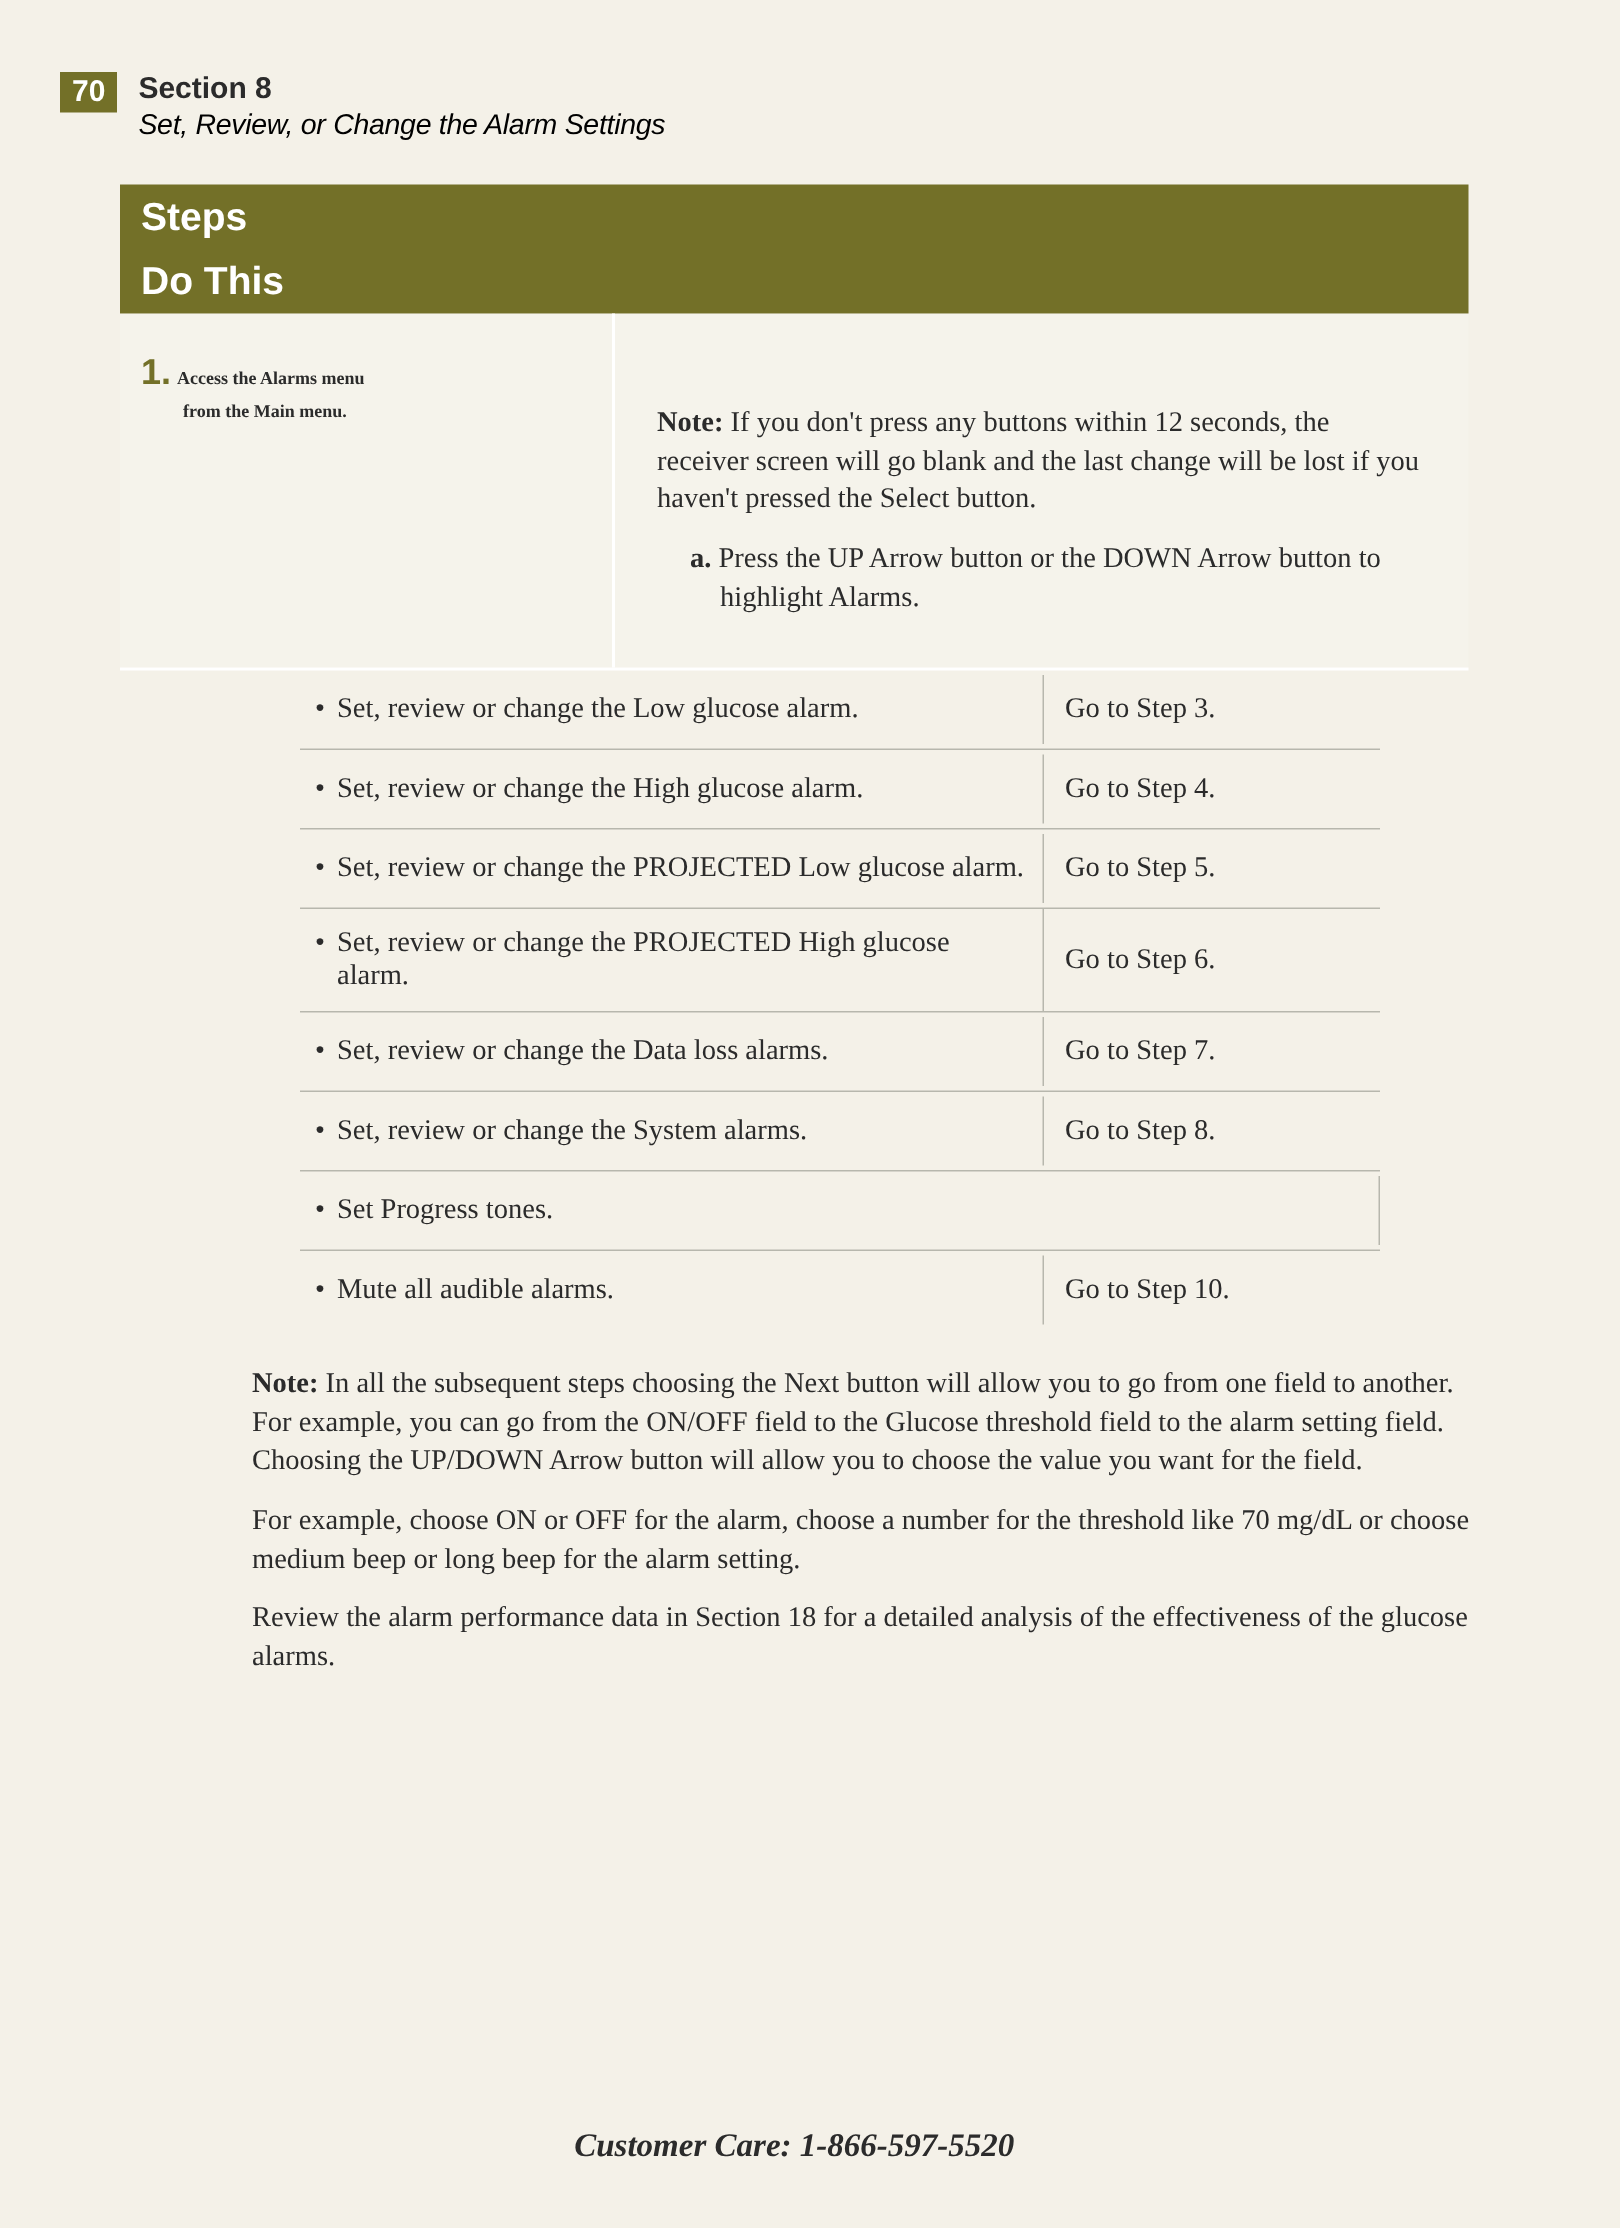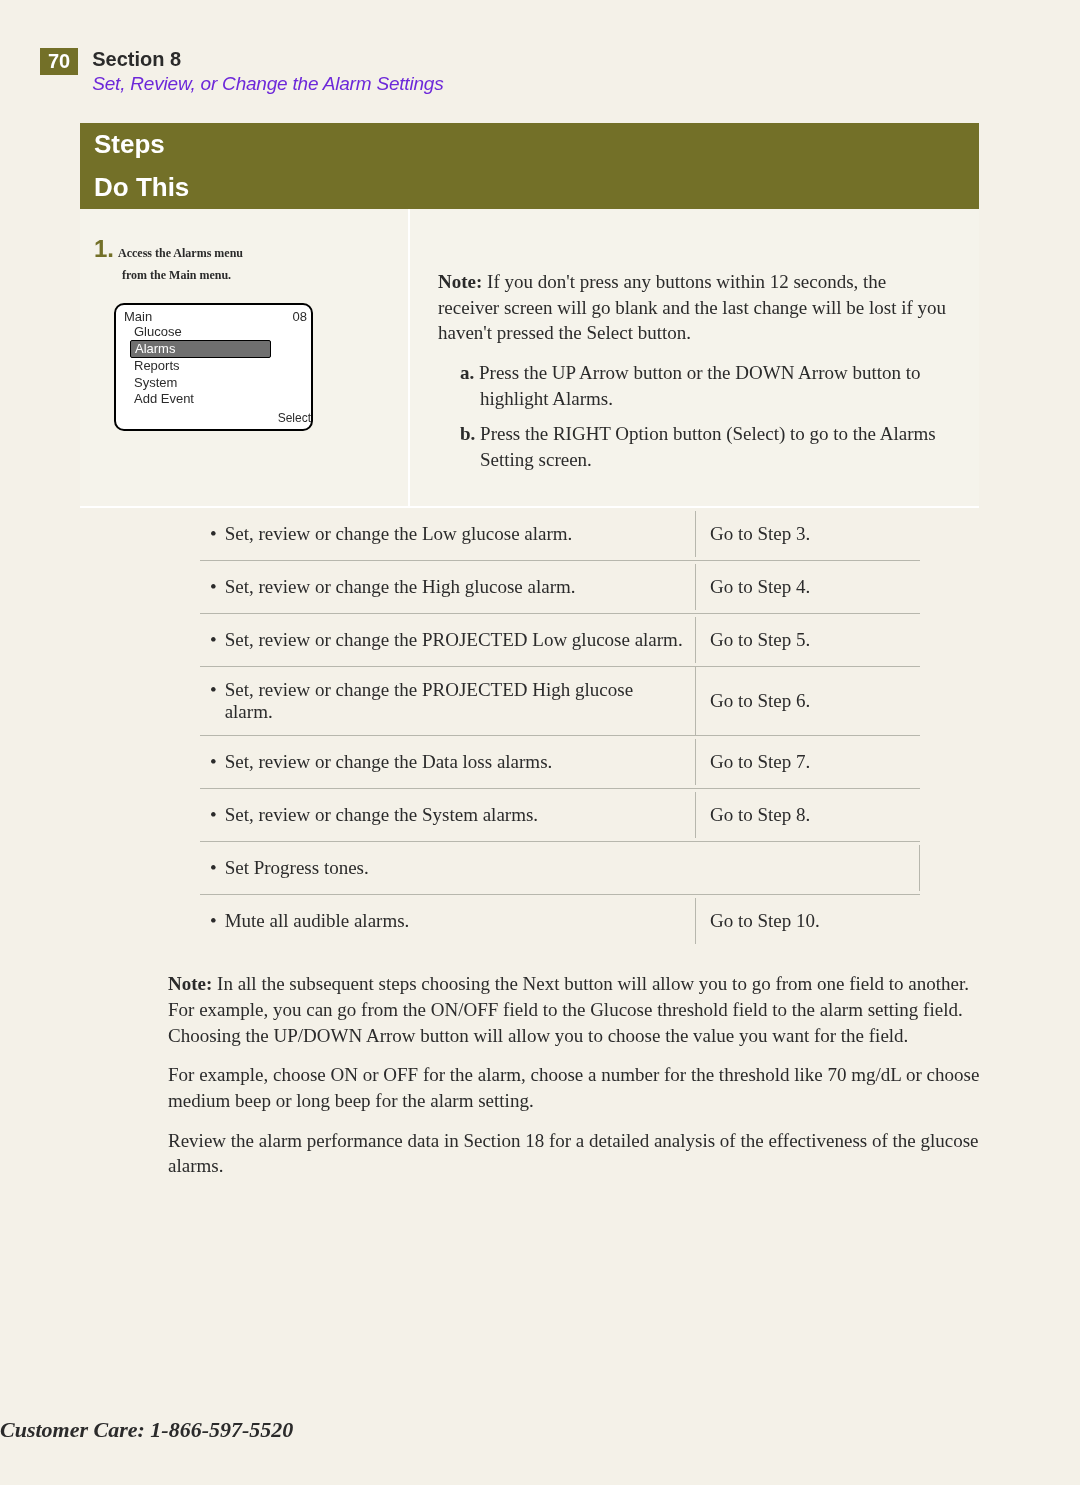--- a/index.html
+++ b/index.html
@@ -35,21 +35,21 @@
   .sec-line {
     font-family: Arial, Helvetica, sans-serif;
     font-weight: 700;
     font-size: 20px;
     color: #2b2b2b;
   }
   .subtitle {
     font-family: Arial, Helvetica, sans-serif;
     font-style: italic;
     font-size: 19px;
-    color: #6d28d9;
+    color: #000000;
     margin-top: 2px;
     letter-spacing: -0.2px;
   }
 
   
   .grid {
     position: relative;
     margin-left: 40px;
   }
   .head-bar {
@@ -206,20 +206,21 @@
   }
   .closing p { margin: 12px 0 14px 0; }
   .closing .lbl { font-weight: 700; }
 
   
   .footer {
     position: absolute;
     bottom: 42px;
     left: 0;
     width: 100%;
+    text-align: center;
     font-style: italic;
     font-family: Georgia, serif;
     font-size: 22px;
     color: #2b2b2b;
     font-weight: 600;
   }
 
   .divider-white {
     height: 2px;
     background: #fff;
@@ -246,41 +247,28 @@
     </div>
 
     <div class="row1">
       <div class="col-steps">
         <div class="step-head-line">
           <span class="step-num">1.</span>
           <span class="step-title">Access the Alarms menu</span><br>
           <span class="step-title">from the Main menu.</span>
         </div>
 
-        <div class="device">
-          <div class="dev-title">
-            <span>Main</span>
-            <span>08</span>
-          </div>
-          <div class="dev-item">Glucose</div>
-          <div class="dev-item sel">Alarms</div>
-          <div class="dev-item">Reports</div>
-          <div class="dev-item">System</div>
-          <div class="dev-item">Add Event</div>
-          <div class="dev-foot">Select</div>
-        </div>
       </div>
 
       <div class="col-do">
         <div class="body-text">
           <span class="lbl">Note:</span><span> If you don't press any buttons within 12 seconds, the receiver screen will go blank and the last change will be lost if you haven't pressed the Select button.</span>
         </div>
         <ul class="sublist">
           <li><span class="lbl">a.</span><span> Press the UP Arrow button or the DOWN Arrow button to highlight Alarms.</span></li>
-          <li><span class="lbl">b.</span><span> Press the RIGHT Option button (Select) to go to the Alarms Setting screen.</span></li>
         </ul>
       </div>
     </div>
 
     <div class="divider-white"></div>
 
 
     <div class="dec-wrap">
       <div id="dec-rows">
           <div class="dec-row">

